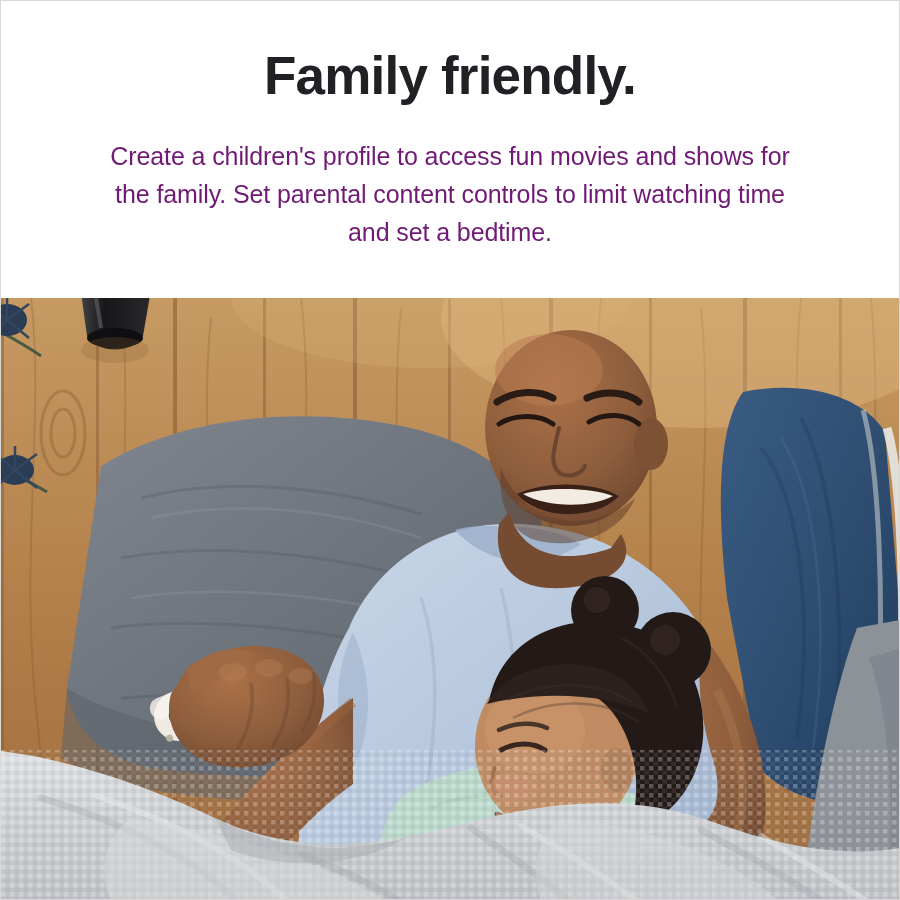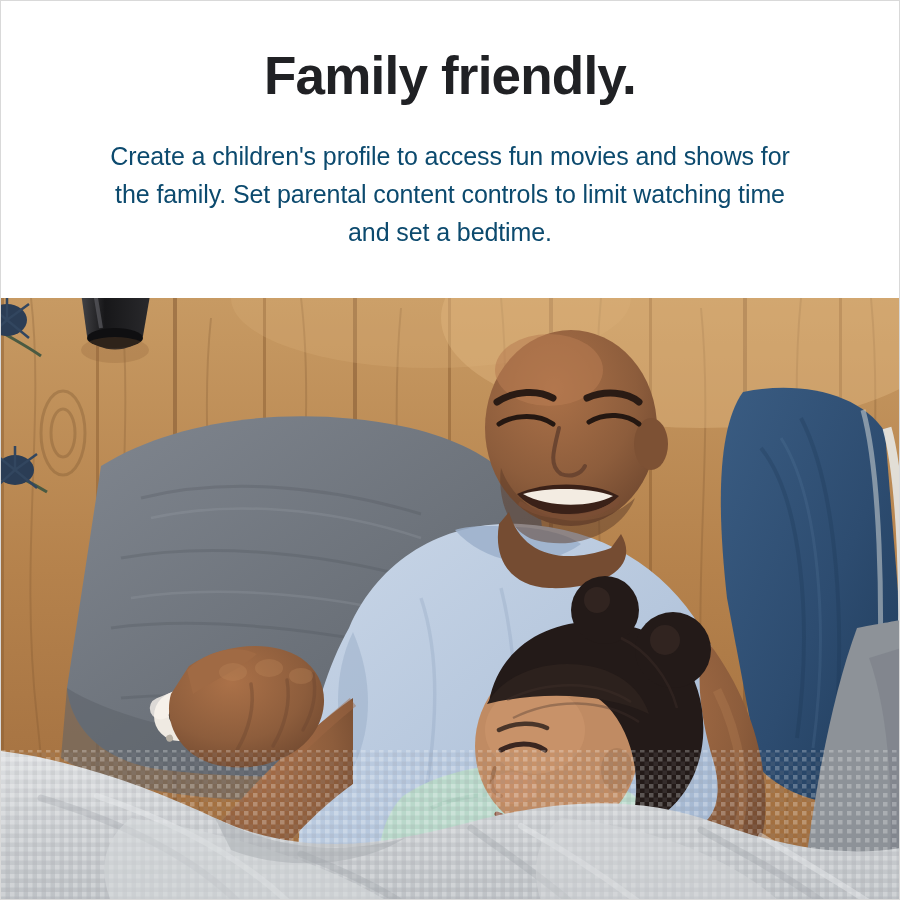--- a/index.html
+++ b/index.html
@@ -45,21 +45,21 @@
     letter-spacing: -0.8px;
     color: #202124;
   }
   .body-copy {
     margin: 0;
     padding-top: 30px;
     font-size: 25px;
     line-height: 38px;
     font-weight: 400;
     letter-spacing: -0.1px;
-    color: #0c4a6e;
+    color: #701a75;
     max-width: 700px;
     margin-left: auto;
     margin-right: auto;
   }
 
   
   .photo {
     position: absolute;
     left: 0;
     top: 297px;

